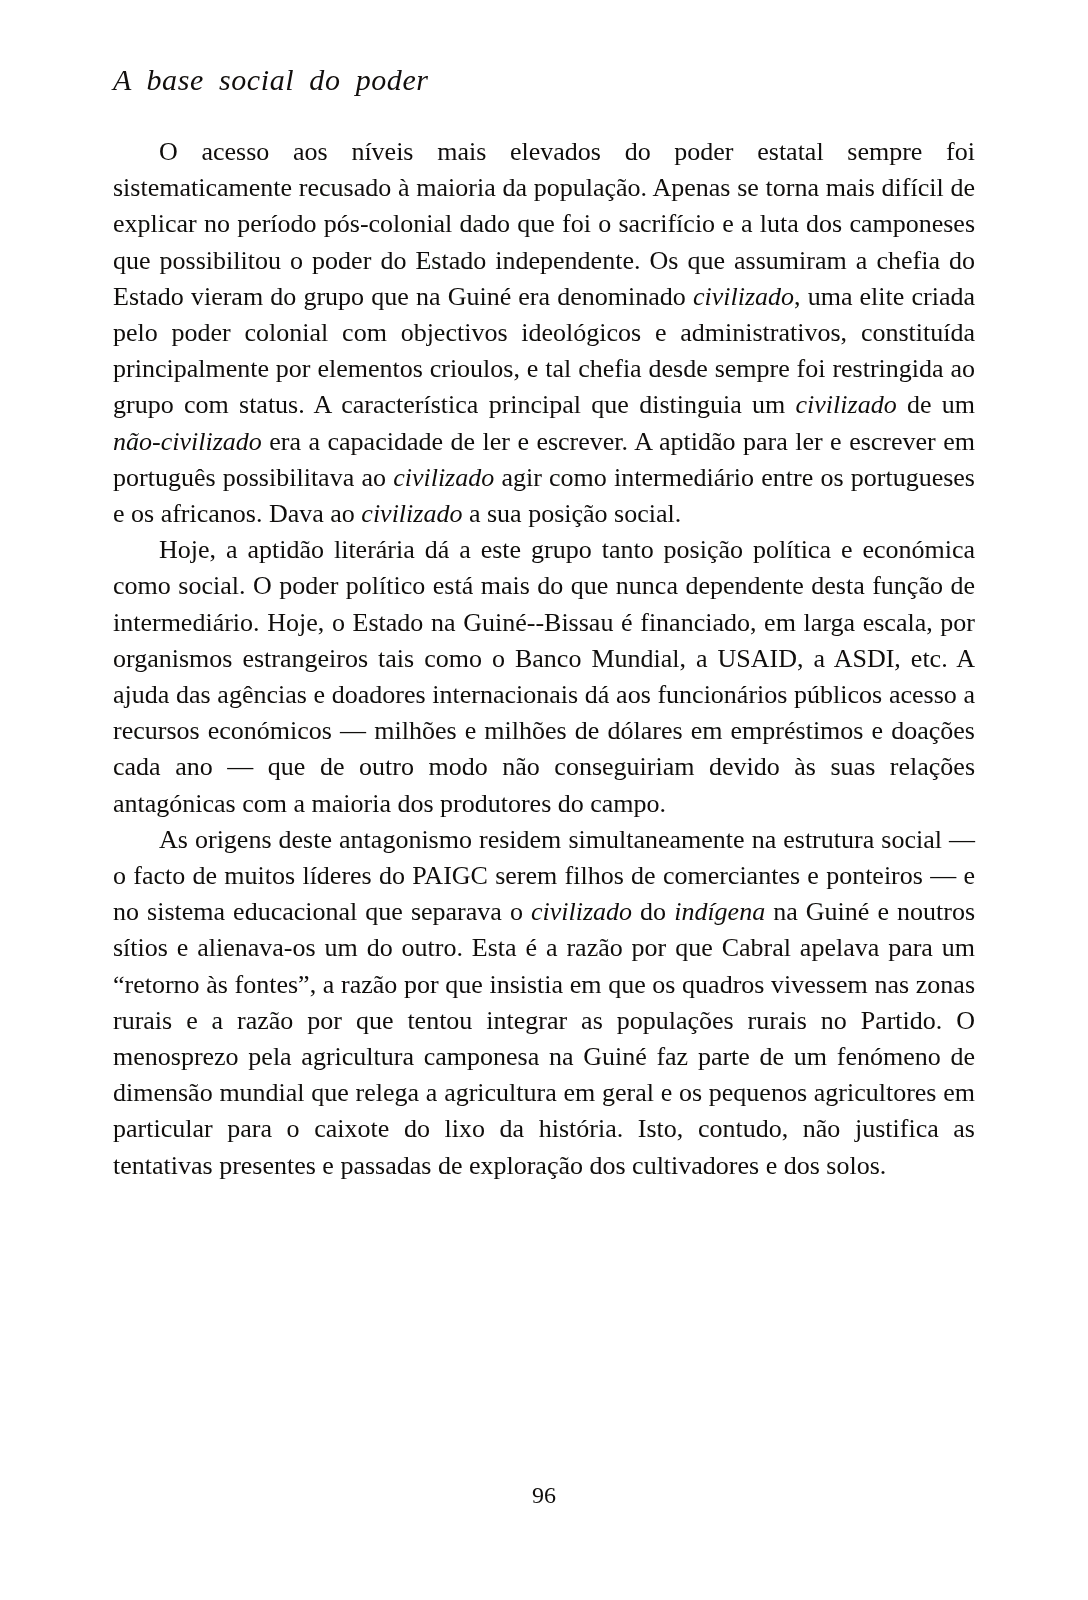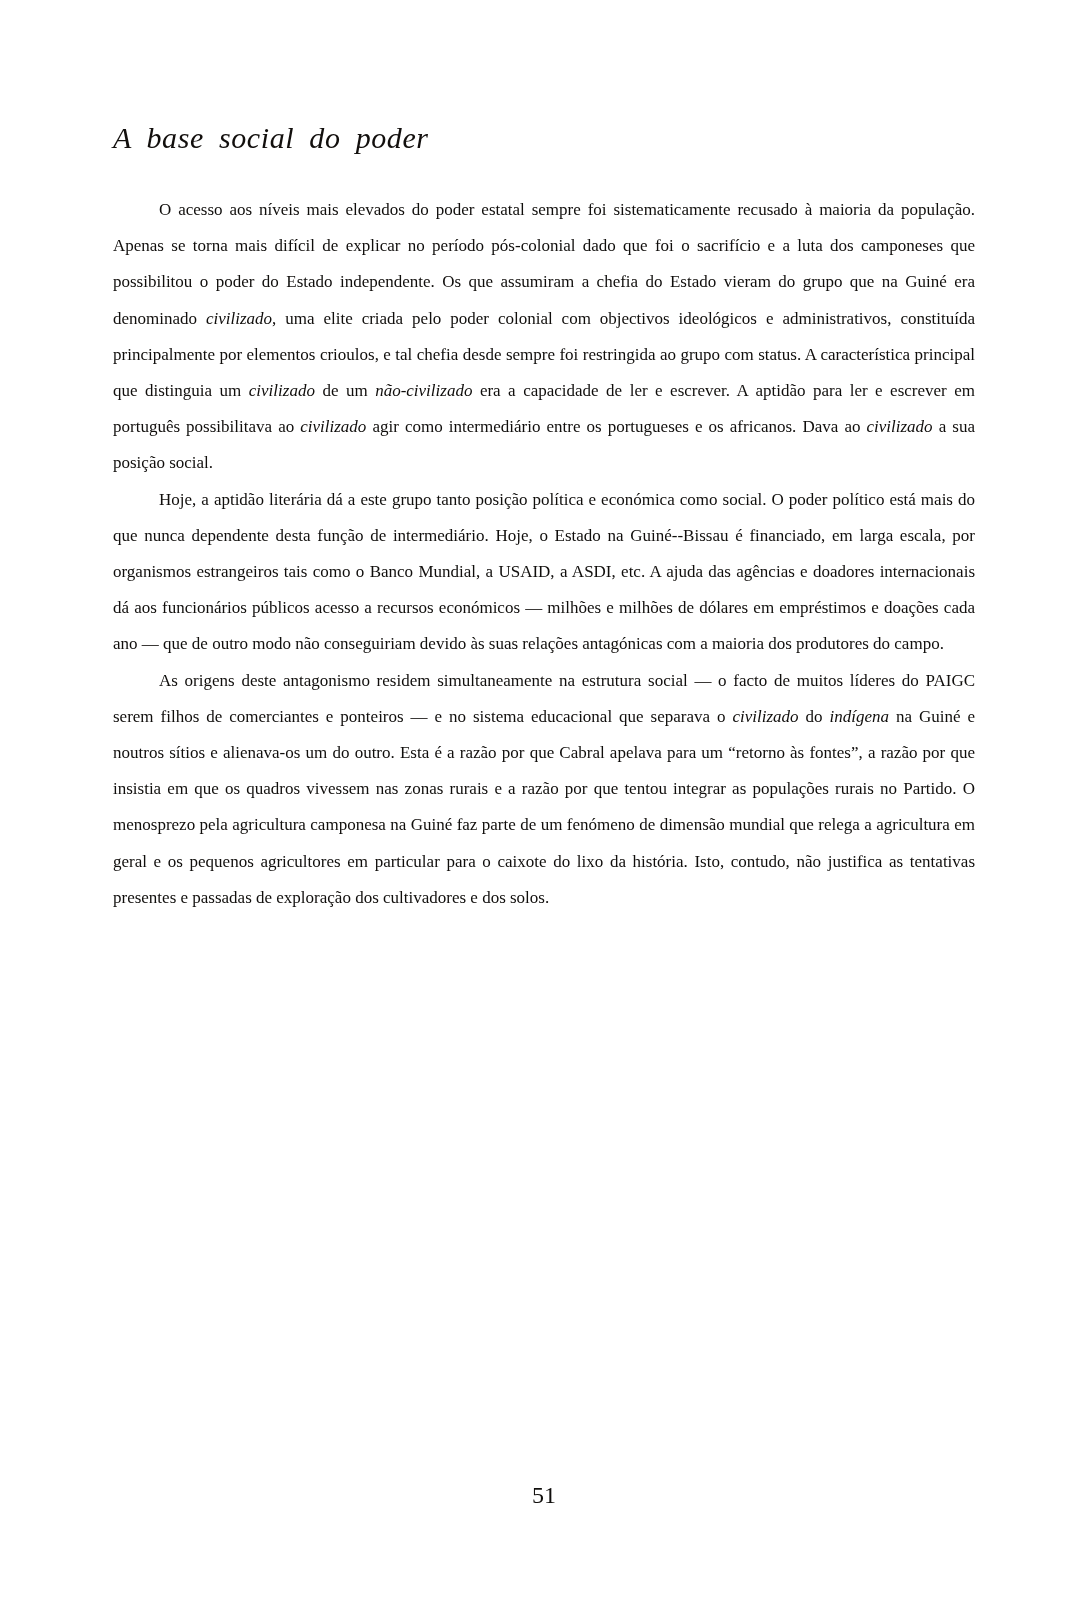--- a/index.html
+++ b/index.html
@@ -24,28 +24,28 @@
     top: 0;
     width: 862px;
   }
   .section-title {
     font-style: italic;
     font-size: 30px;
     line-height: 36px;
     letter-spacing: 0.6px;
     word-spacing: 7px;
     margin: 0;
-    padding-top: 120px;
+    padding-top: 62px;
     font-weight: normal;
     color: #120f0d;
   }
   .body-text {
     margin: 0;
     padding-top: 36px;
-    font-size: 17px;
+    font-size: 26px;
     line-height: 36.2px;
     text-align: justify;
     text-justify: inter-word;
     color: #100e0c;
     hyphens: none;
   }
   .body-text p {
     margin: 0;
     text-indent: 46px;
     text-align: justify;
@@ -75,15 +75,15 @@
     <h2 class="section-title">A base social do poder</h2>
 
     <div class="body-text">
       <p>O acesso aos níveis mais elevados do poder estatal sempre foi sistematicamente recusado à maioria da população. Apenas se torna mais difícil de explicar no período pós-colonial dado que foi o sacrifício e a luta dos camponeses que possibilitou o poder do Estado independente. Os que assumiram a chefia do Estado vieram do grupo que na Guiné era denominado <em>civilizado</em>, uma elite criada pelo poder colonial com objectivos ideológicos e administrativos, constituída principalmente por elementos crioulos, e tal chefia desde sempre foi restringida ao grupo com status. A característica principal que distinguia um <em>civilizado</em> de um <em>não-civilizado</em> era a capacidade de ler e escrever. A aptidão para ler e escrever em português possibilitava ao <em>civilizado</em> agir como intermediário entre os portugueses e os africanos. Dava ao <em>civilizado</em> a sua posição social.</p>
       <p>Hoje, a aptidão literária dá a este grupo tanto posição política e económica como social. O poder político está mais do que nunca dependente desta função de intermediário. Hoje, o Estado na Guiné-​-Bissau é financiado, em larga escala, por organismos estrangeiros tais como o Banco Mundial, a USAID, a ASDI, etc. A ajuda das agências e doadores internacionais dá aos funcionários públicos acesso a recursos económicos — milhões e milhões de dólares em empréstimos e doações cada ano — que de outro modo não conseguiriam devido às suas relações antagónicas com a maioria dos produtores do campo.</p>
       <p>As origens deste antagonismo residem simultaneamente na estrutura social — o facto de muitos líderes do PAIGC serem filhos de comerciantes e ponteiros — e no sistema educacional que separava o <em>civilizado</em> do <em>indígena</em> na Guiné e noutros sítios e alienava-os um do outro. Esta é a razão por que Cabral apelava para um “retorno às fontes”, a razão por que insistia em que os quadros vivessem nas zonas rurais e a razão por que tentou integrar as populações rurais no Partido. O menosprezo pela agricultura camponesa na Guiné faz parte de um fenómeno de dimensão mundial que relega a agricultura em geral e os pequenos agricultores em particular para o caixote do lixo da história. Isto, contudo, não justifica as tentativas presentes e passadas de exploração dos cultivadores e dos solos.</p>
     </div>
 
   </div>
 
-  <div class="folio">51</div>
+  <div class="folio">96</div>
 
 </div>
 
 </body></html>

